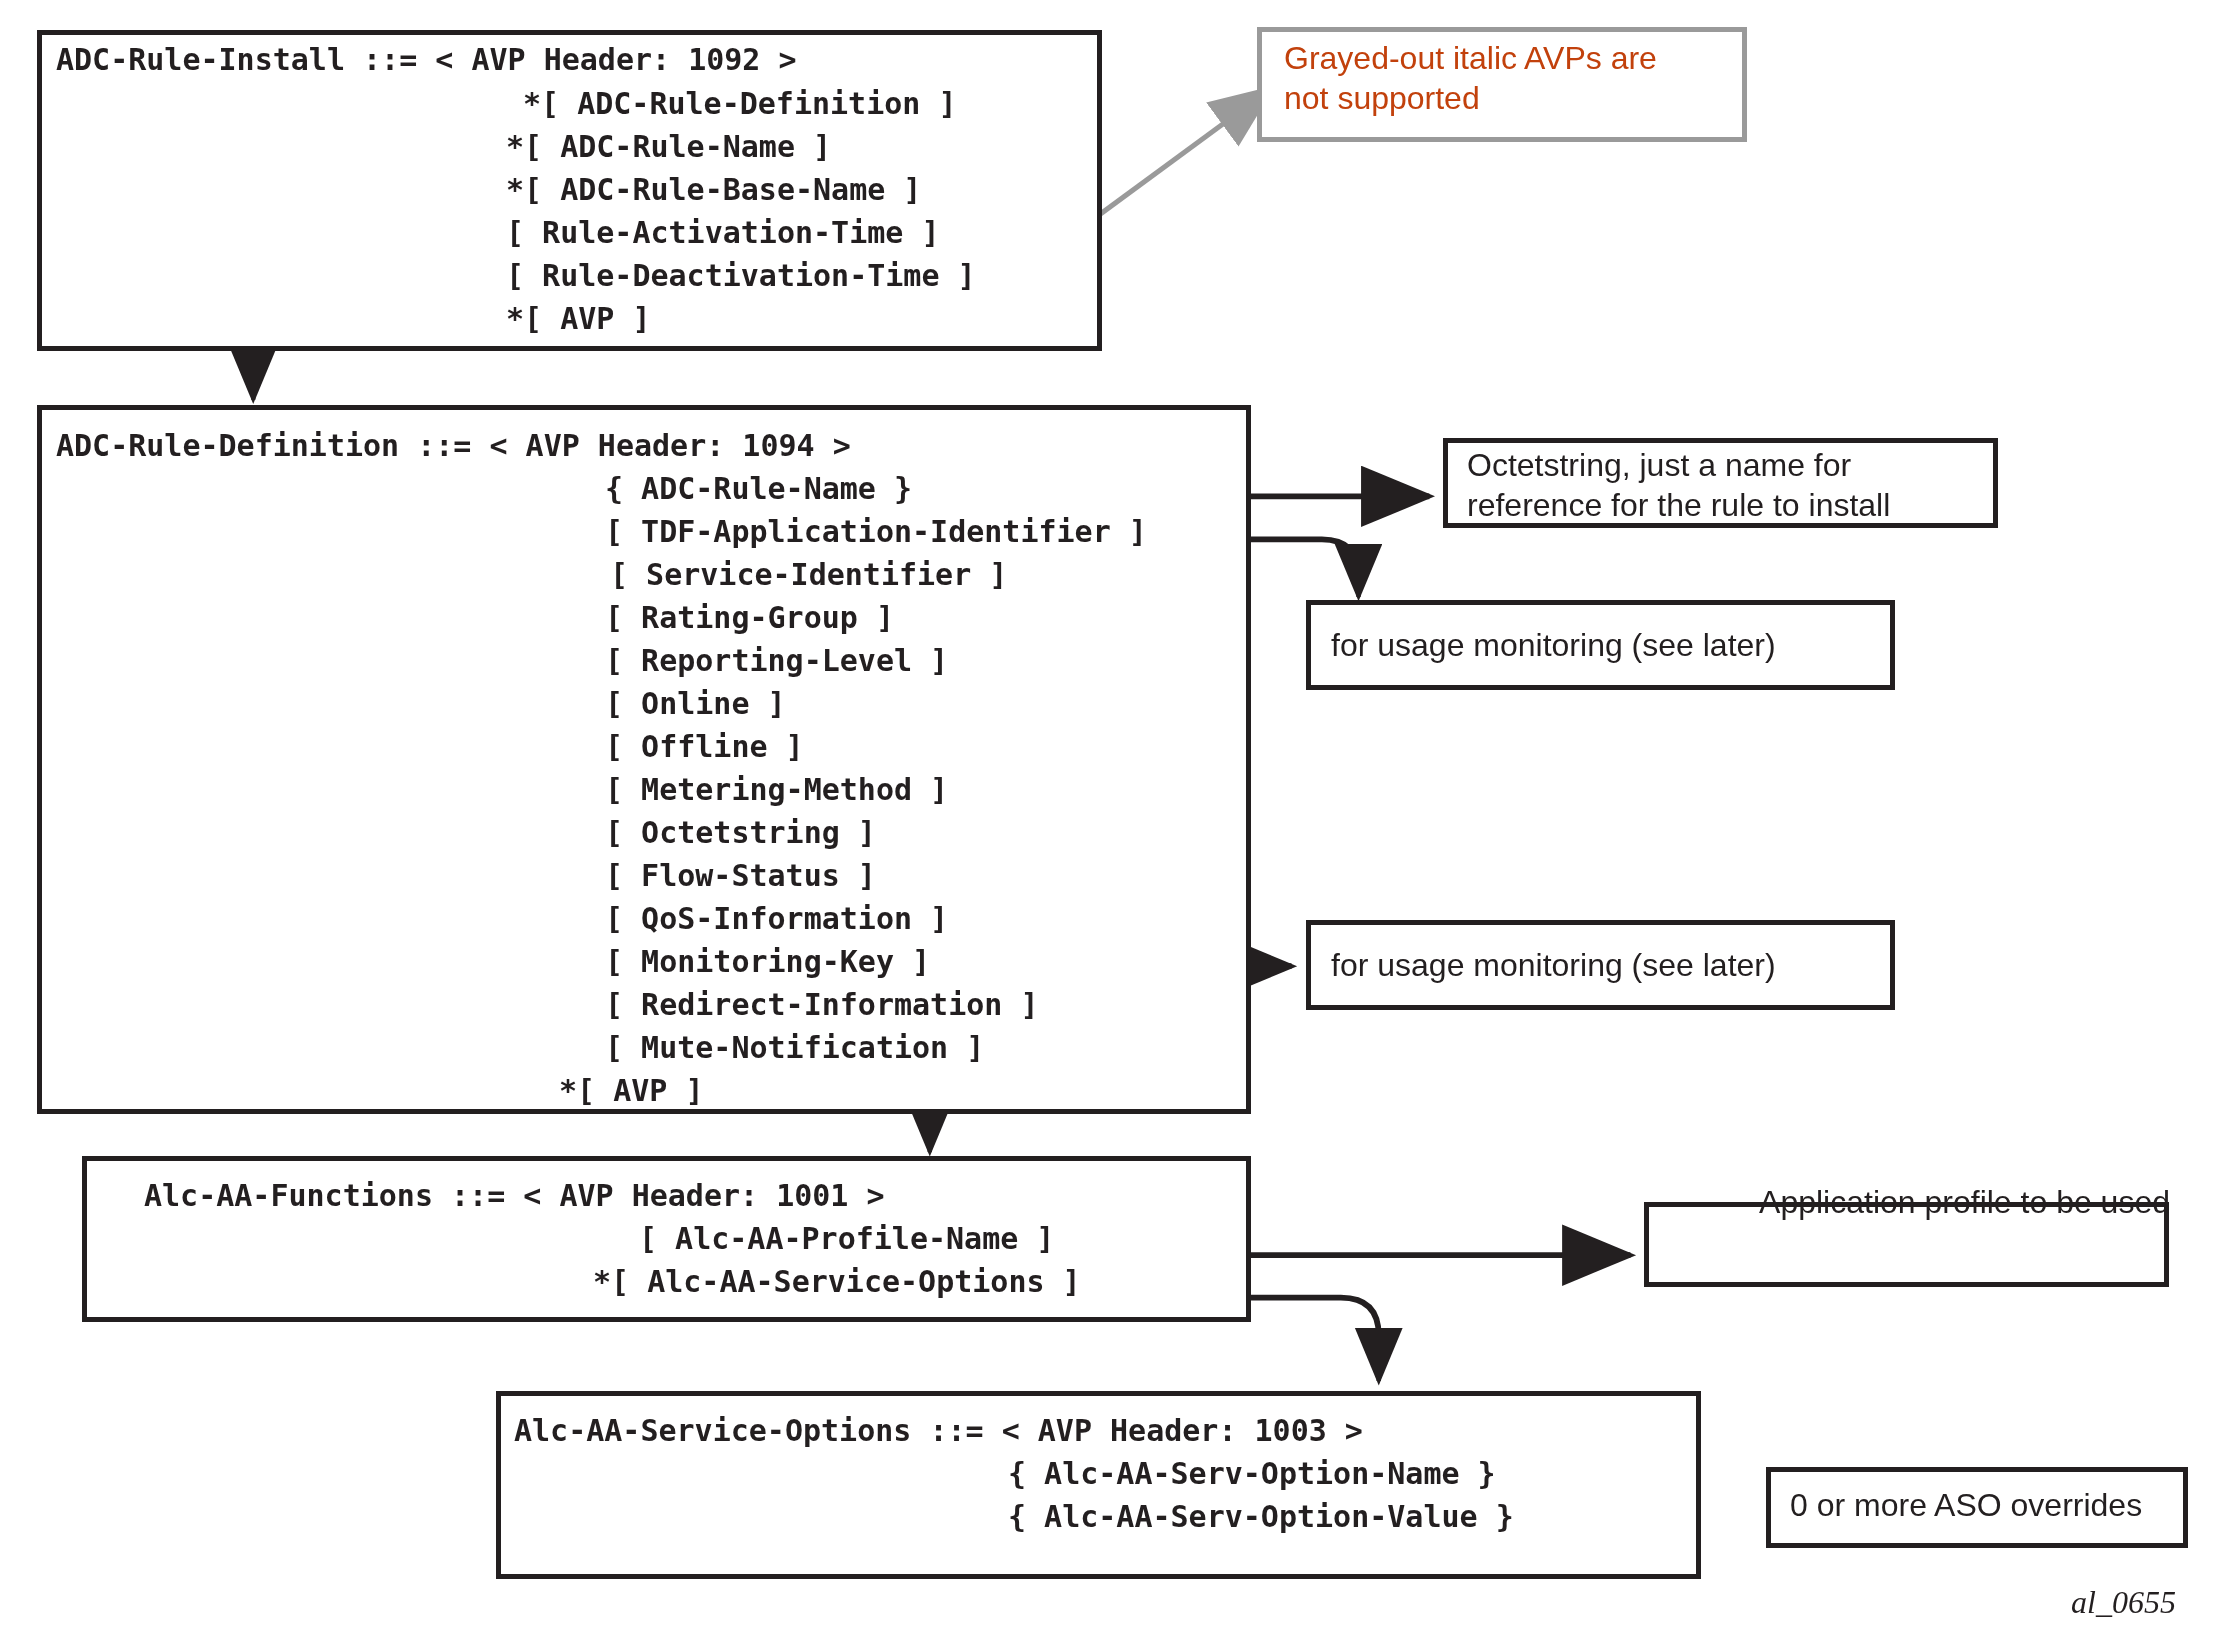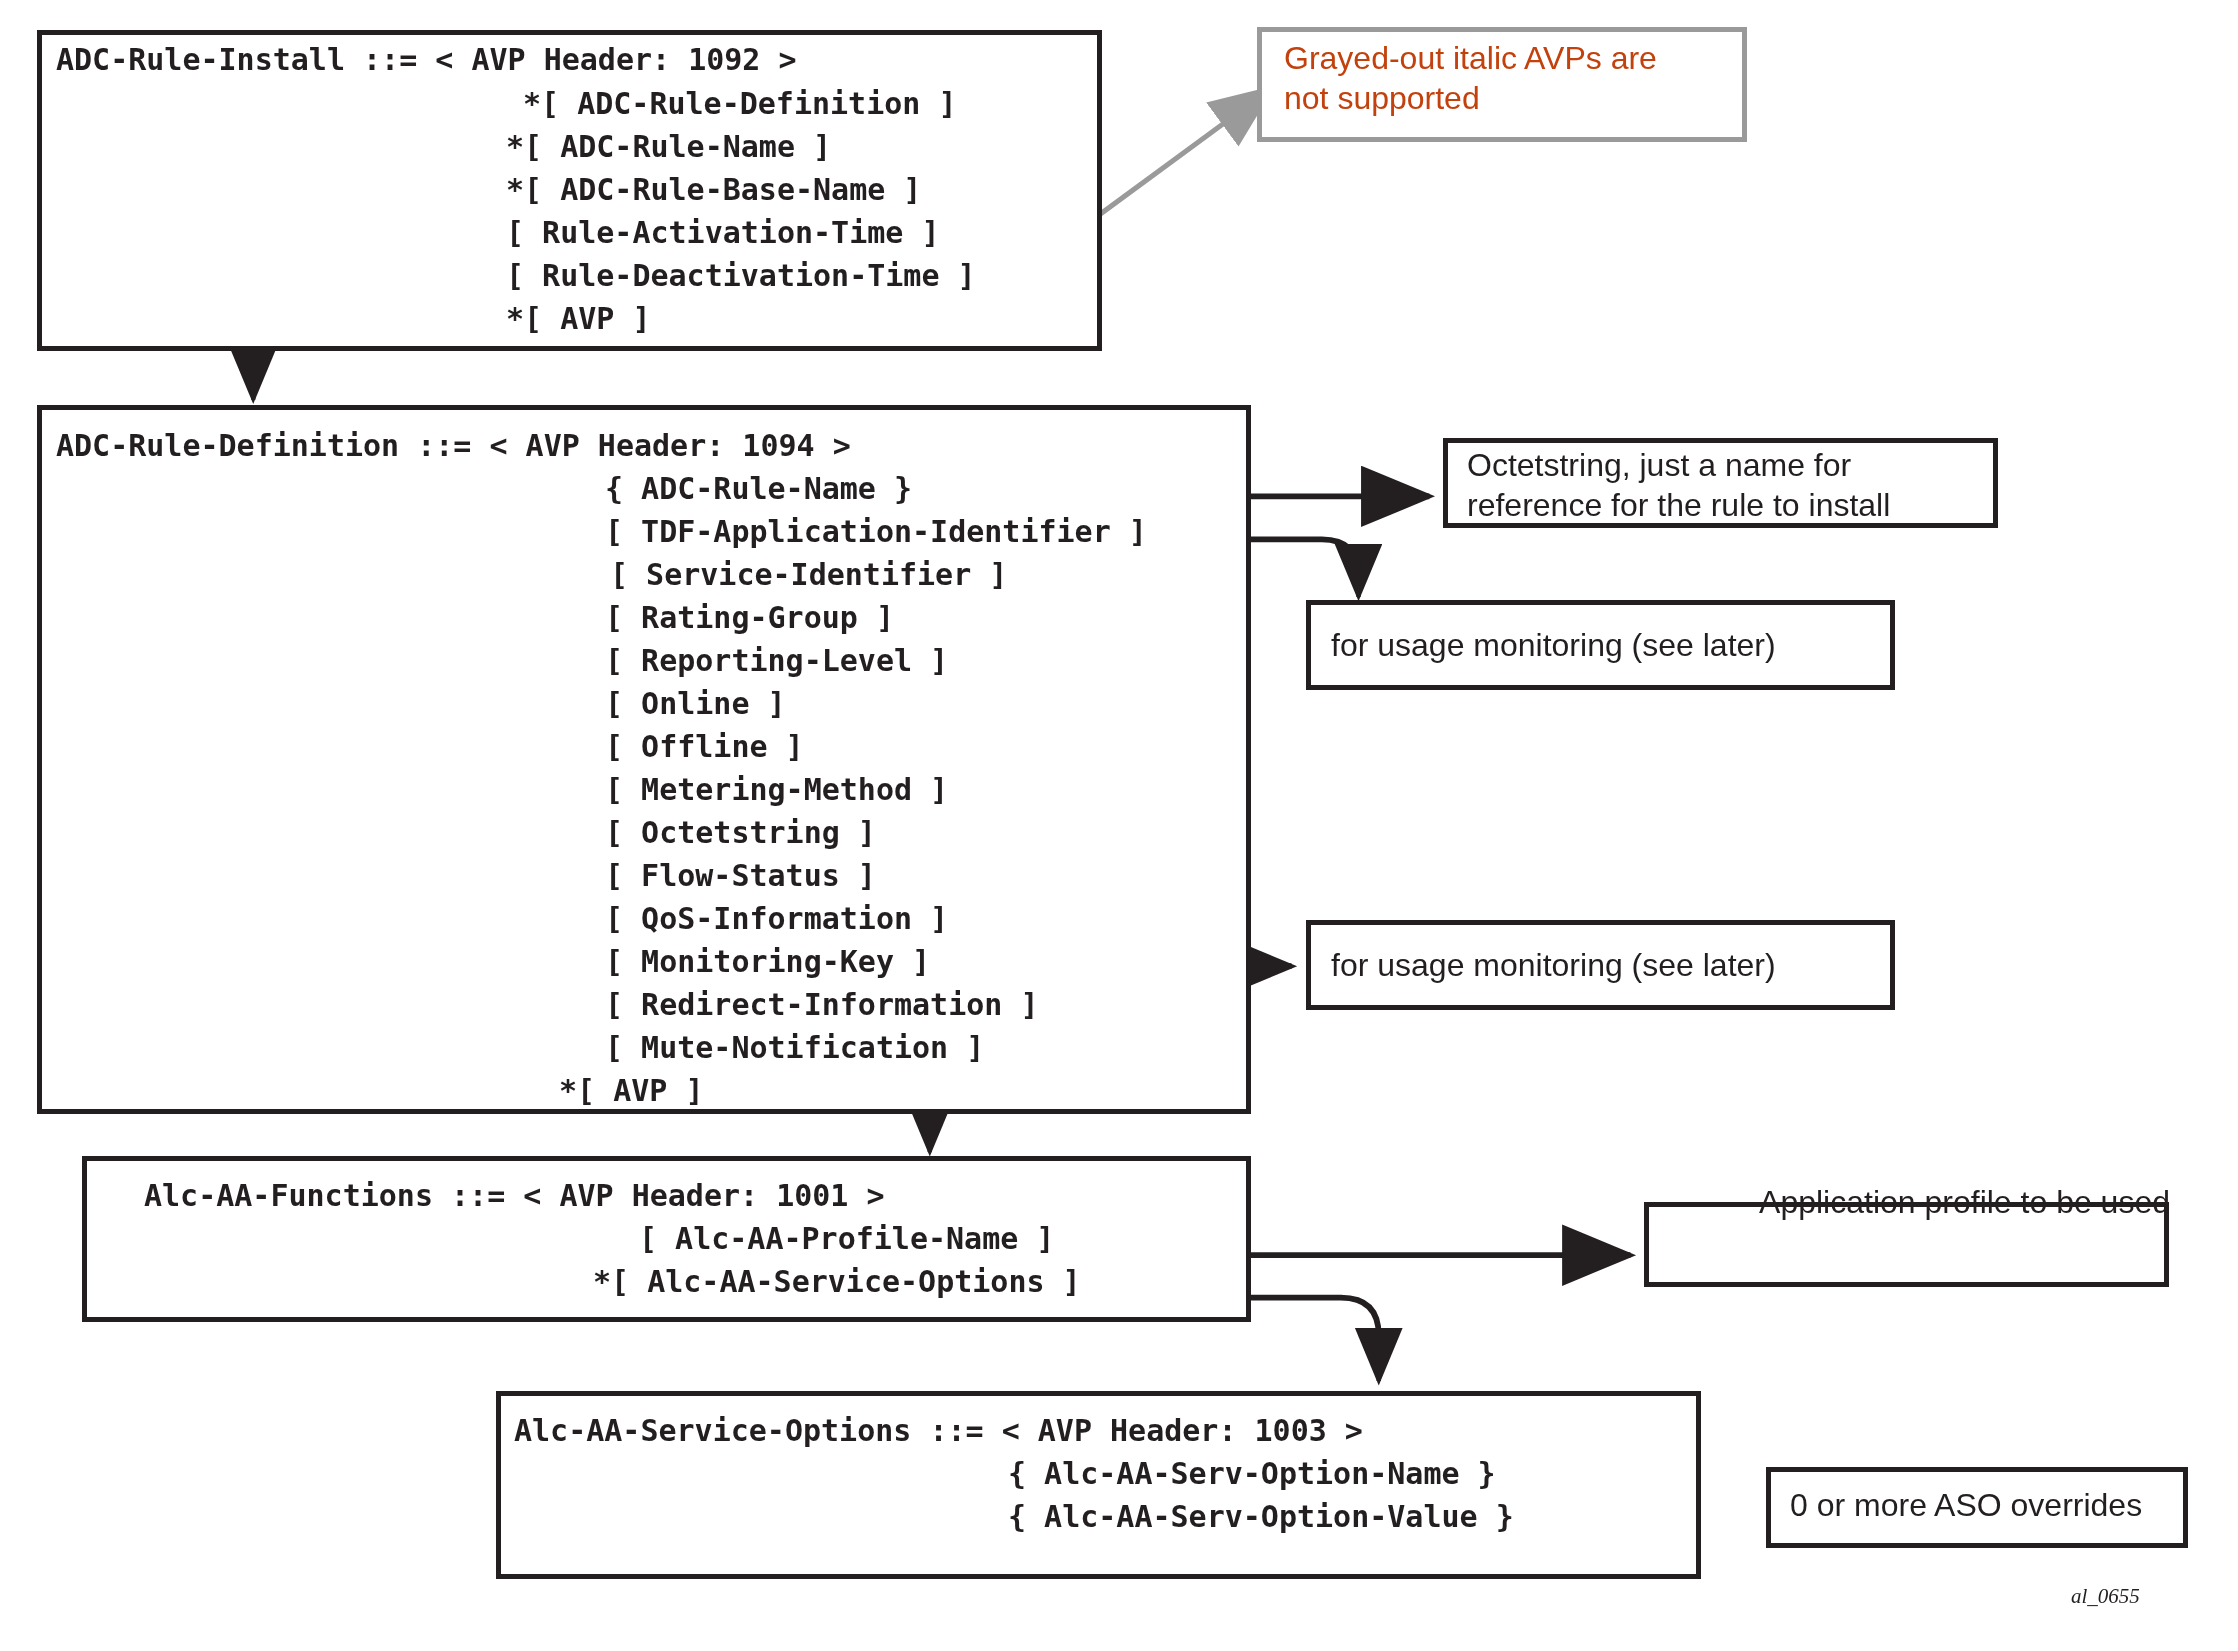--- a/index.html
+++ b/index.html
@@ -14,21 +14,21 @@
   
   .code{position:absolute;white-space:pre;font-family:"DejaVu Sans Mono","Liberation Mono",monospace;
         font-size:30px;line-height:42px;font-weight:bold;color:#231f20;letter-spacing:0px;}
 
   
   .note-txt{position:absolute;font-family:"Liberation Sans",sans-serif;font-size:32px;
             line-height:40px;color:#231f20;white-space:pre-line;}
   .note-txt.gray{color:#c2410c;}
 
   .caption{position:absolute;font-family:"Liberation Serif",serif;font-style:italic;
-           font-size:21px;color:#231f20;}
+           font-size:32px;color:#231f20;}
 
   svg.lines{position:absolute;left:0;top:0;width:2239px;height:1651px;pointer-events:none;}
 </style>
 </head>
 <body>
 
 <div id="stage">
 
   <svg class="lines" viewBox="0 0 3540 2611">
     <defs>

